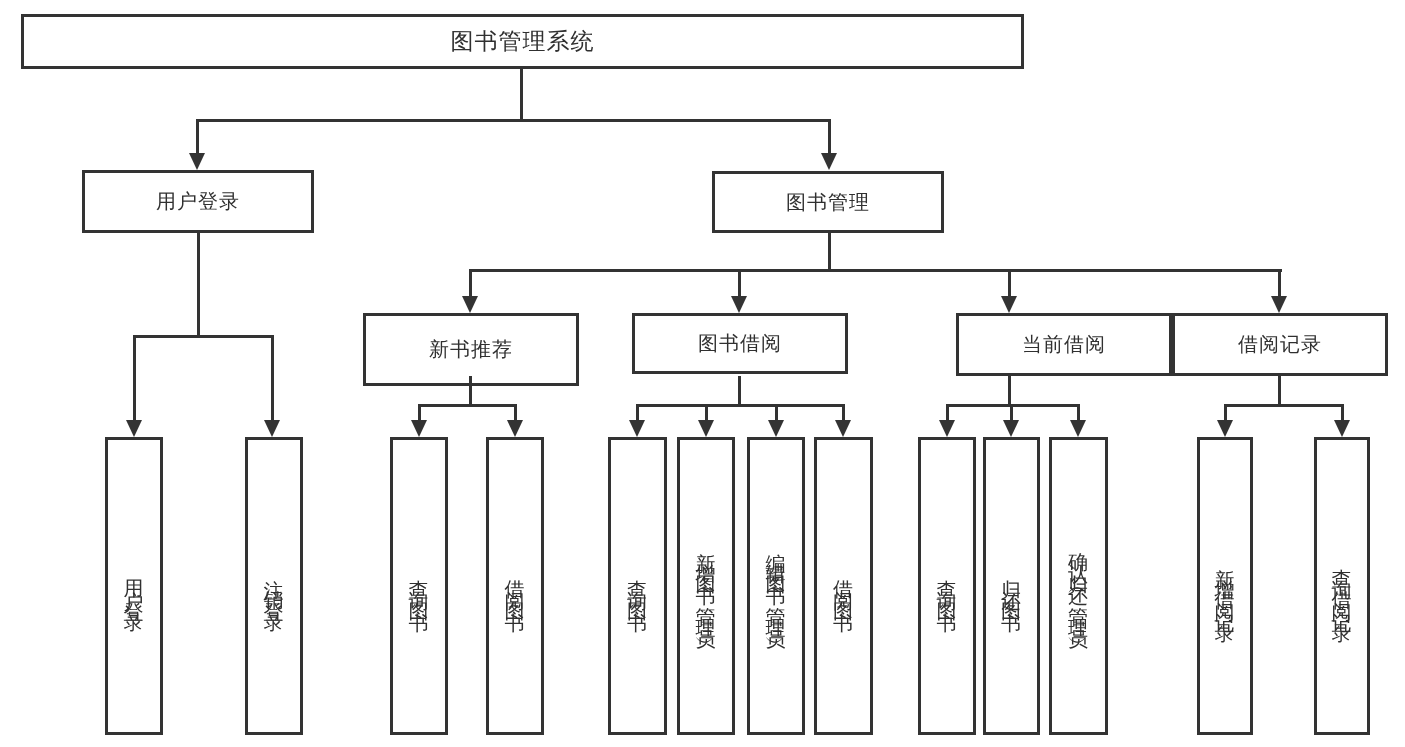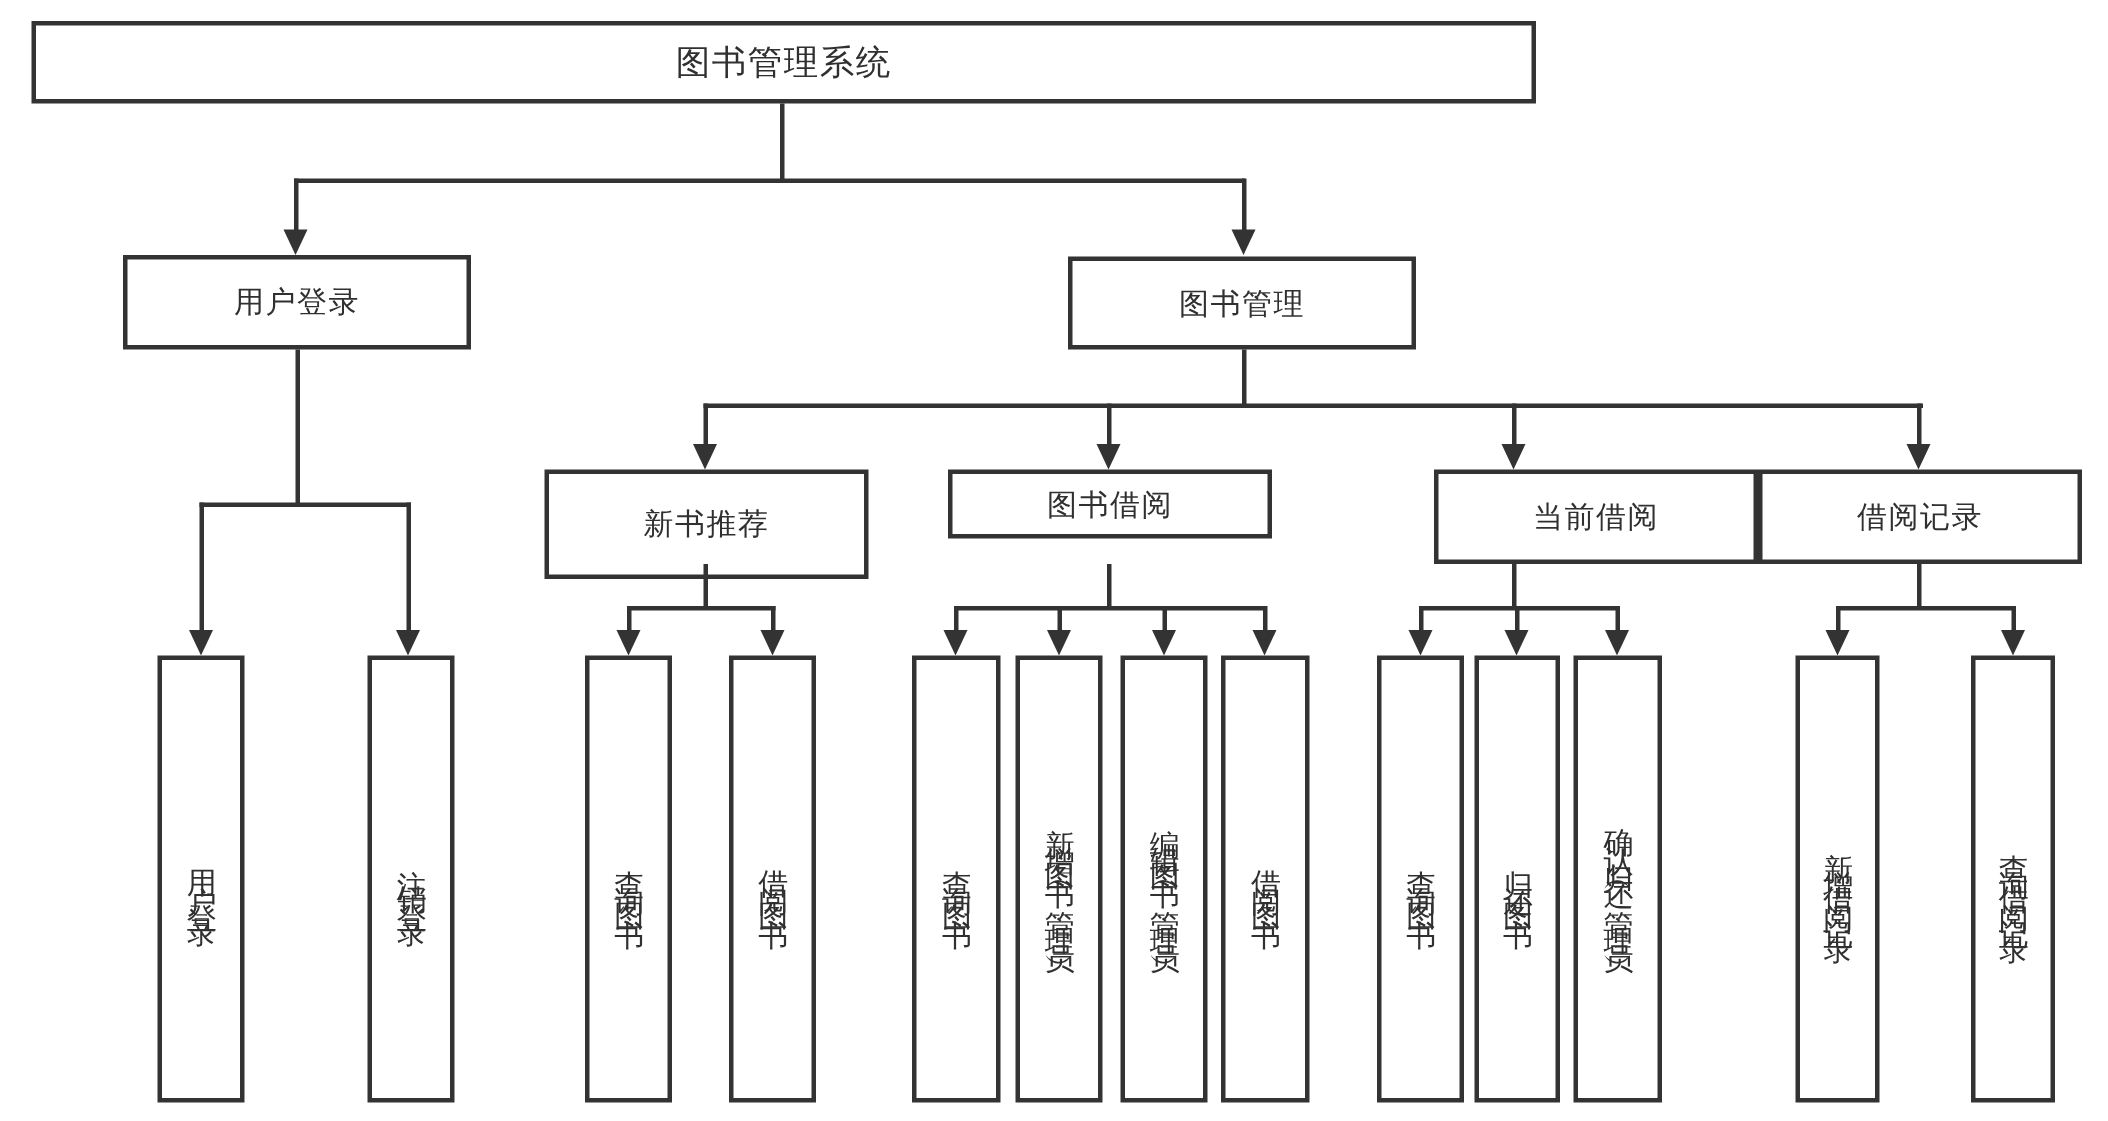--- a/index.html
+++ b/index.html
@@ -70,21 +70,21 @@
   <div class="vl" style="left:738px;top:269px;height:28px"></div>
   <div class="arr" style="left:731px;top:296px"></div>
   <div class="vl" style="left:1008px;top:269px;height:28px"></div>
   <div class="arr" style="left:1001px;top:296px"></div>
   <div class="vl" style="left:1278px;top:269px;height:28px"></div>
   <div class="arr" style="left:1271px;top:296px"></div>
 
   <div class="box" style="left:363px;top:313px;width:216px;height:73px">
     <span>新书推荐</span>
   </div>
-  <div class="box" style="left:632px;top:313px;width:216px;height:46px">
+  <div class="box" style="left:632px;top:313px;width:216px;height:61px">
     <span>图书借阅</span>
   </div>
   <div class="box" style="left:956px;top:313px;width:216px;height:63px">
     <span>当前借阅</span>
   </div>
   <div class="box" style="left:1172px;top:313px;width:216px;height:63px">
     <span>借阅记录</span>
   </div>
 
   <div class="vl" style="left:469px;top:376px;height:30px"></div>

